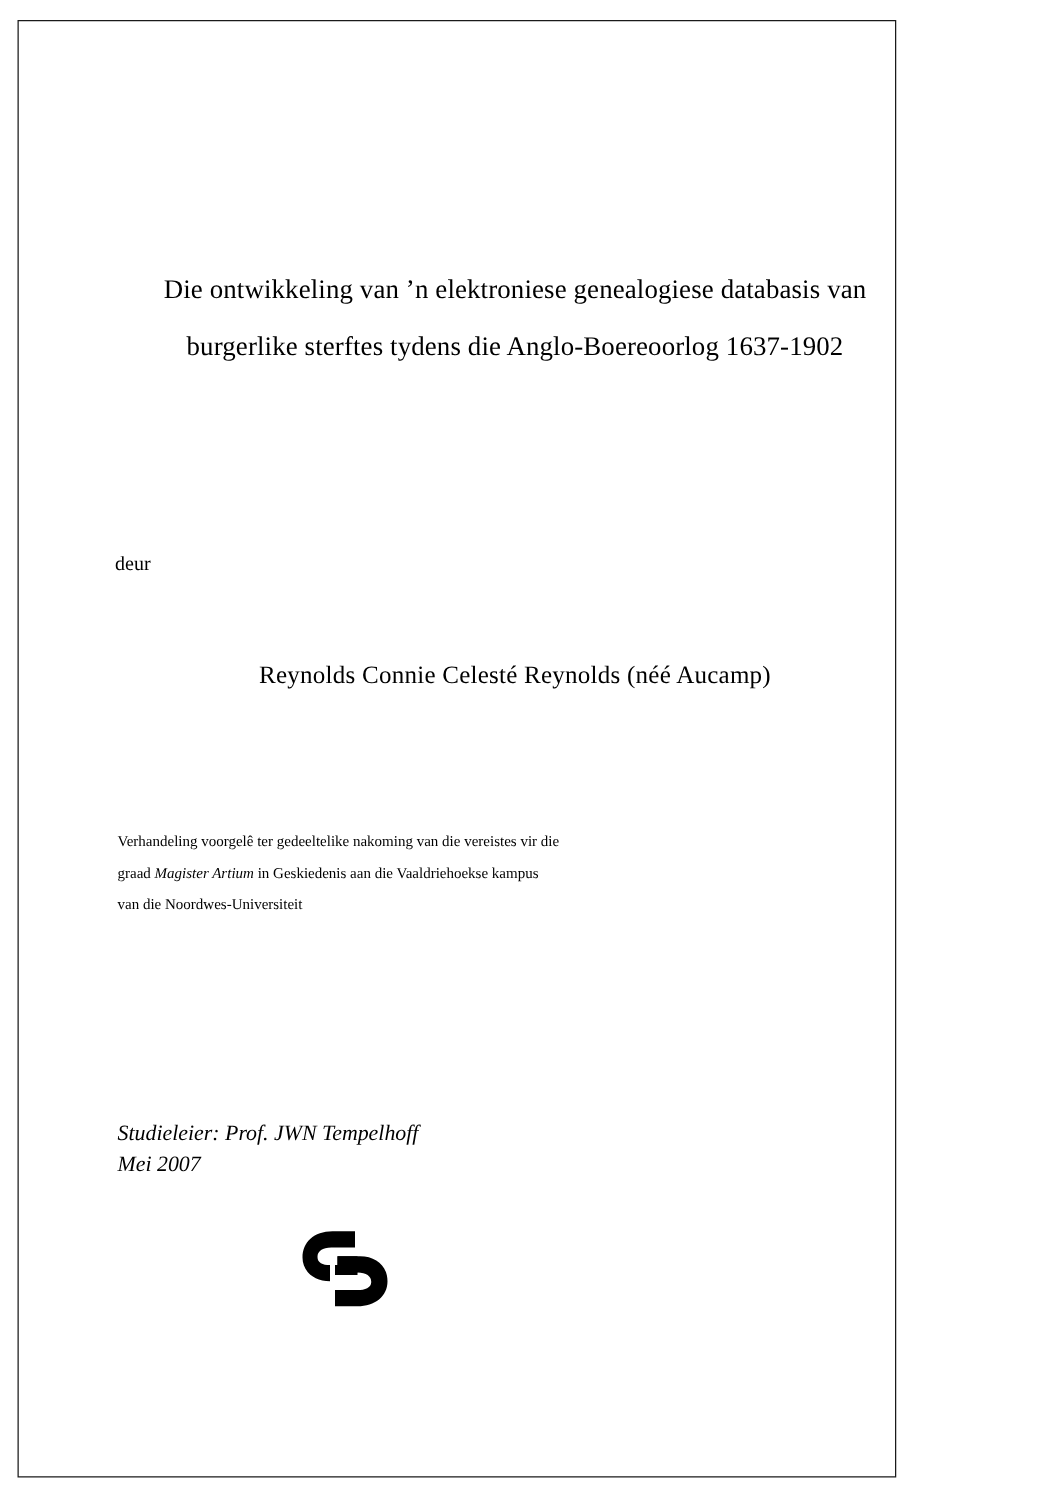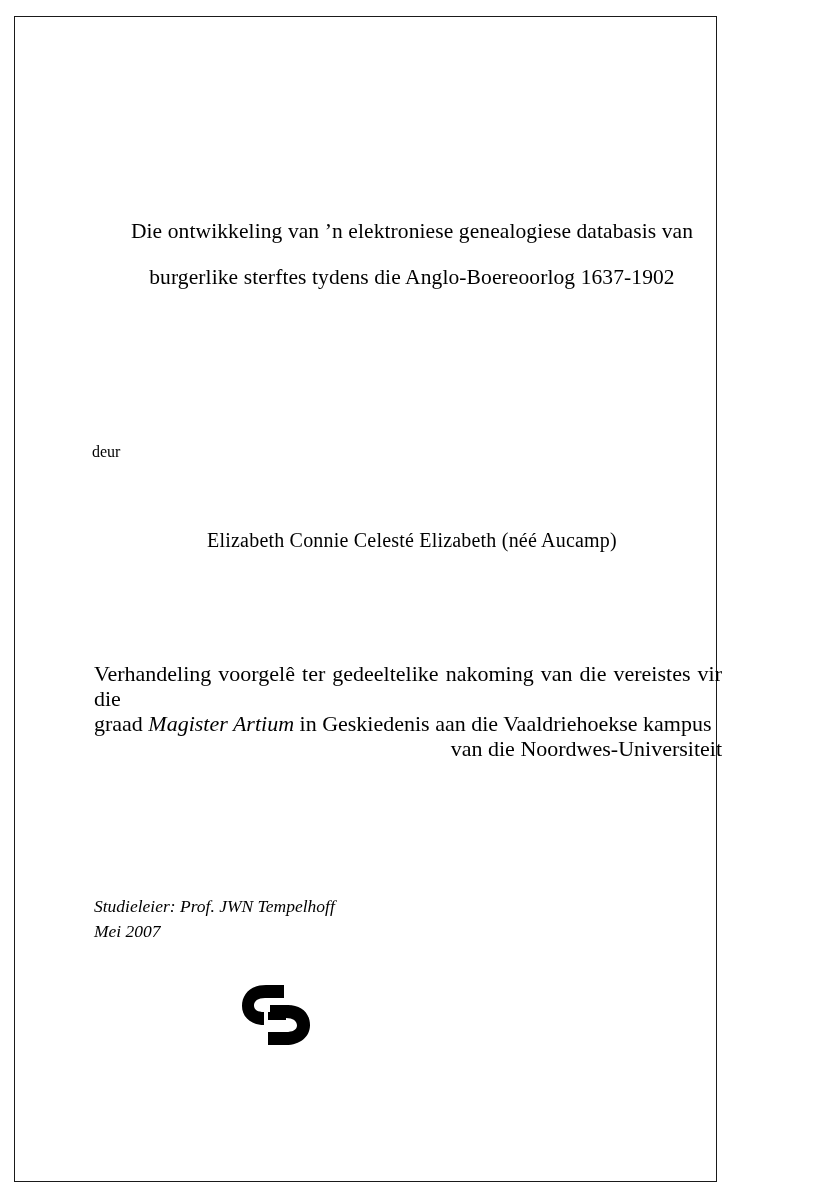--- a/index.html
+++ b/index.html
@@ -74,29 +74,29 @@
     text-align: center;
     font-size: 20px;
     letter-spacing: 0.2px;
   }
 
   .statement {
     position: absolute;
     top: 645px;
     left: 2px;
     width: 628px;
-    font-size: 22px;
+    font-size: 12px;
     line-height: 25px;
   }
   .statement .just {
     text-align: justify;
     text-justify: inter-word;
   }
   .statement .last {
-    text-align: right;
+    text-align: left;
   }
   .statement em {
     font-style: italic;
   }
 
   .supervisor-block {
     position: absolute;
     top: 878px;
     left: 2px;
     width: 500px;
@@ -138,21 +138,21 @@
 
   <div class="content">
 
     <div class="title-block">
       <div class="title-line">Die ontwikkeling van ’n elektroniese genealogiese databasis van</div>
       <div class="title-line">burgerlike sterftes tydens die Anglo-Boereoorlog 1637-1902</div>
     </div>
 
     <div class="byline-label">deur</div>
 
-    <div class="author">Elizabeth Connie Celesté Elizabeth (néé Aucamp)</div>
+    <div class="author">Reynolds Connie Celesté Reynolds (néé Aucamp)</div>
 
     <div class="statement">
       <div class="just">Verhandeling voorgelê ter gedeeltelike nakoming van die vereistes vir die</div>
       <div class="just"><span>graad </span><em>Magister Artium</em><span> in Geskiedenis aan die Vaaldriehoekse kampus</span></div>
       <div class="last">van die Noordwes-Universiteit</div>
     </div>
 
     <div class="supervisor-block">
       <div>Studieleier: Prof. JWN Tempelhoff</div>
       <div>Mei 2007</div>

